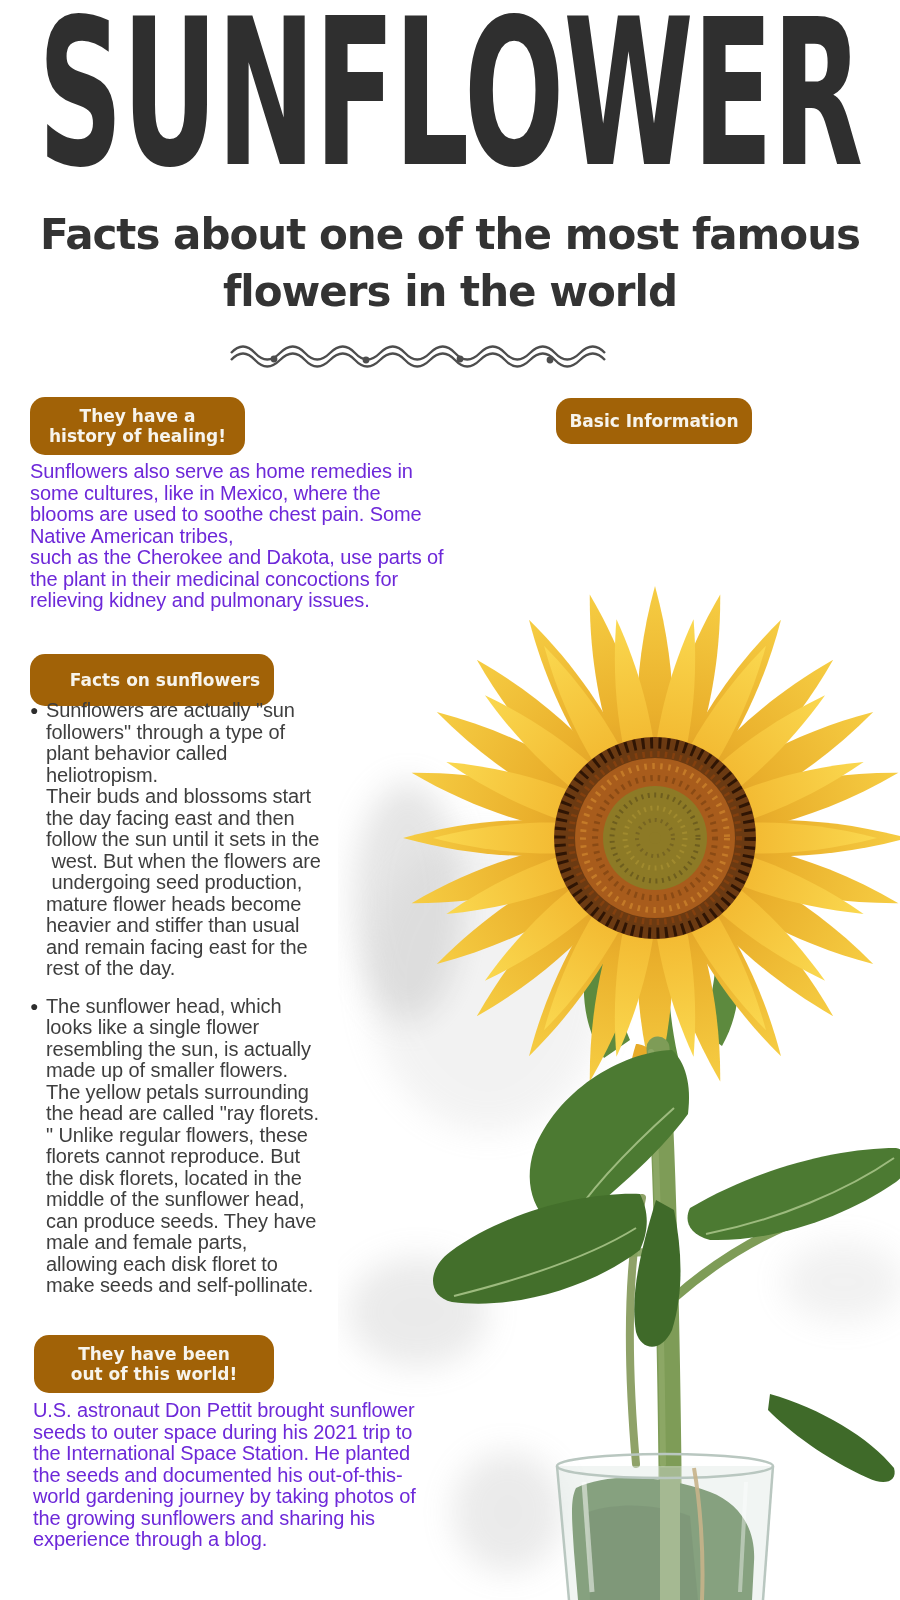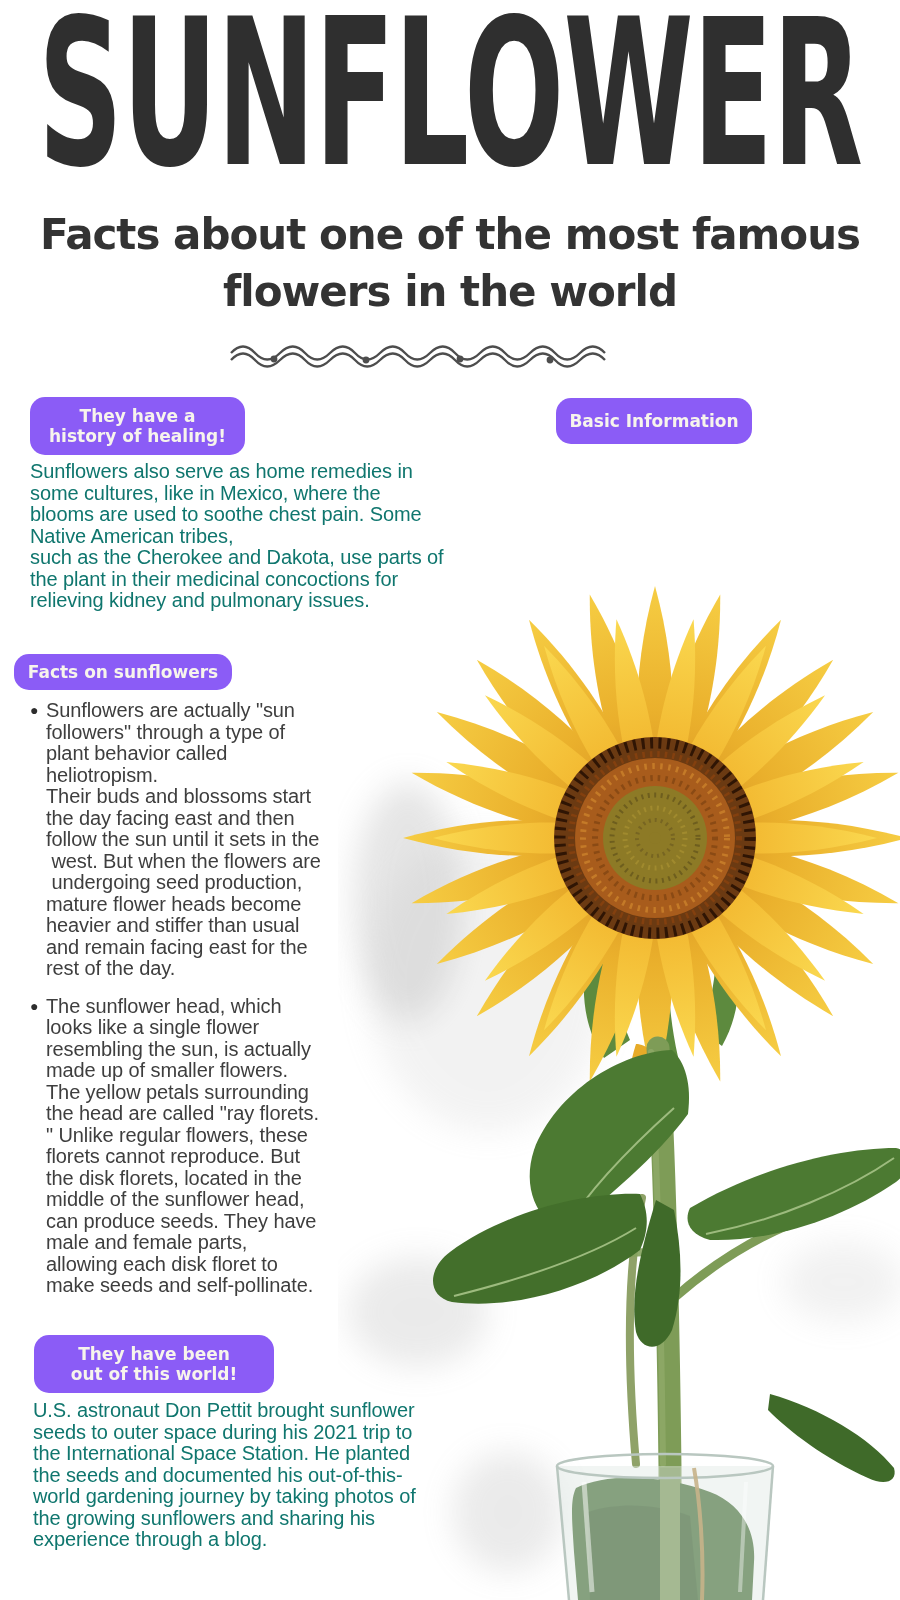--- a/index.html
+++ b/index.html
@@ -13,31 +13,31 @@
     color:#2f2f2f; line-height:1; transform:scaleY(1.72); transform-origin:50% 0;
     letter-spacing:-1px; white-space:nowrap;
   }
   .subtitle {
     position:absolute; top:206px; left:0; width:100%; text-align:center;
     font-family:"DejaVu Sans", sans-serif; font-weight:700; font-size:42px;
     line-height:57px; color:#333333; white-space:pre-line; letter-spacing:-1px;
   }
   .divider { position:absolute; top:338px; left:228px; }
   .badge {
-    position:absolute; background:#8b5cf6; color:#f7f4ec;
+    position:absolute; background:#a16207; color:#f7f4ec;
     font-family:"DejaVu Sans", sans-serif; font-weight:700; font-size:17px;
     line-height:20px; text-align:center; border-radius:15px;
     display:flex; align-items:center; justify-content:center; white-space:pre-line;
   }
   .badge-healing { left:30px;  top:397px;  width:215px; height:58px; }
   .badge-basic   { left:556px; top:398px;  width:196px; height:46px; }
-  .badge-facts   { left:14px;  top:654px;  width:218px; height:36px; }
+  .badge-facts   { left:30px;  top:654px;  width:218px; height:52px;padding-left:26px; }
   .badge-space   { left:34px;  top:1335px; width:240px; height:58px; }
   .body-text {
-    position:absolute; color:#0f766e; font-size:20px; line-height:21.5px;
+    position:absolute; color:#6d28d9; font-size:20px; line-height:21.5px;
     letter-spacing:-0.1px; white-space:pre-wrap;
   }
   .p-healing { left:30px;  top:461px;  width:490px; }
   .p-basic   { left:548px; top:455px;  width:335px; }
   .p-space   { left:33px;  top:1400px; width:480px; }
   .bullets   { position:absolute; left:30px; top:700px; width:402px; }
   .bullet    { display:flex; align-items:flex-start; }
   .bullet + .bullet { margin-top:16px; }
   .dot { flex:0 0 16px; font-size:14px; line-height:21.5px; color:#2d2d2d; }
   .bullet-text { flex:1; color:#3e3e3e; font-size:20px; line-height:21.5px;

